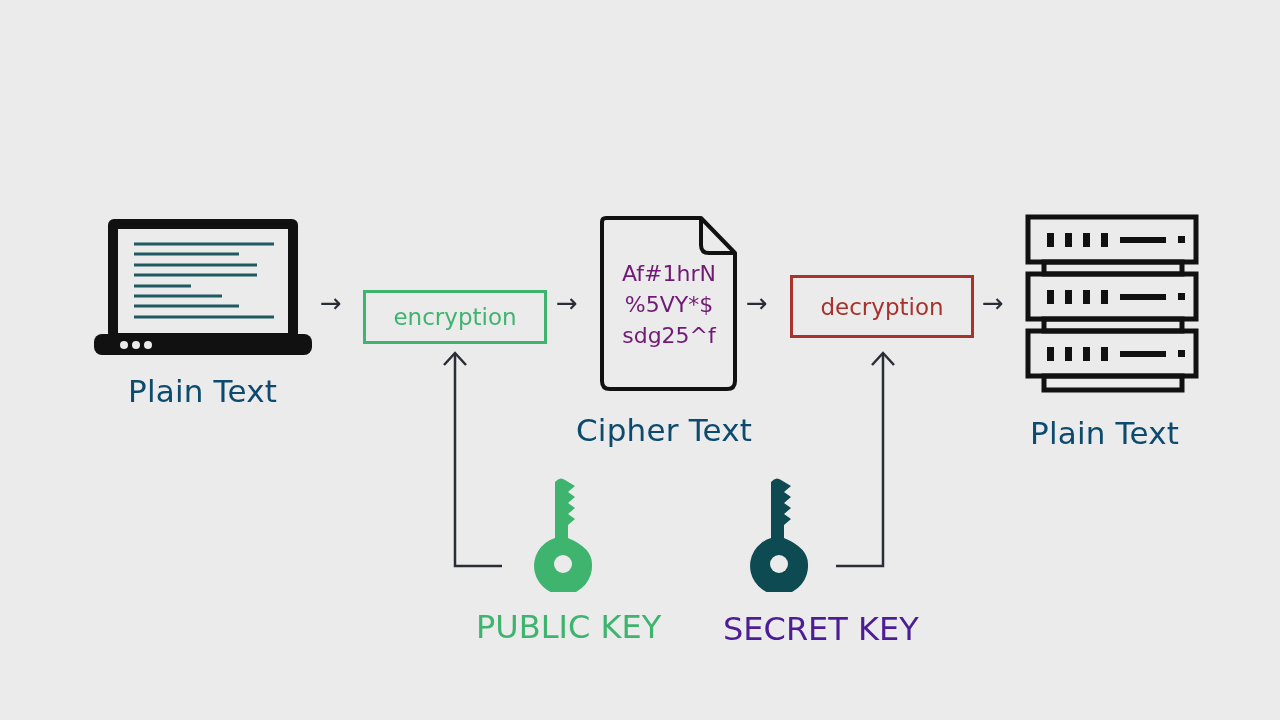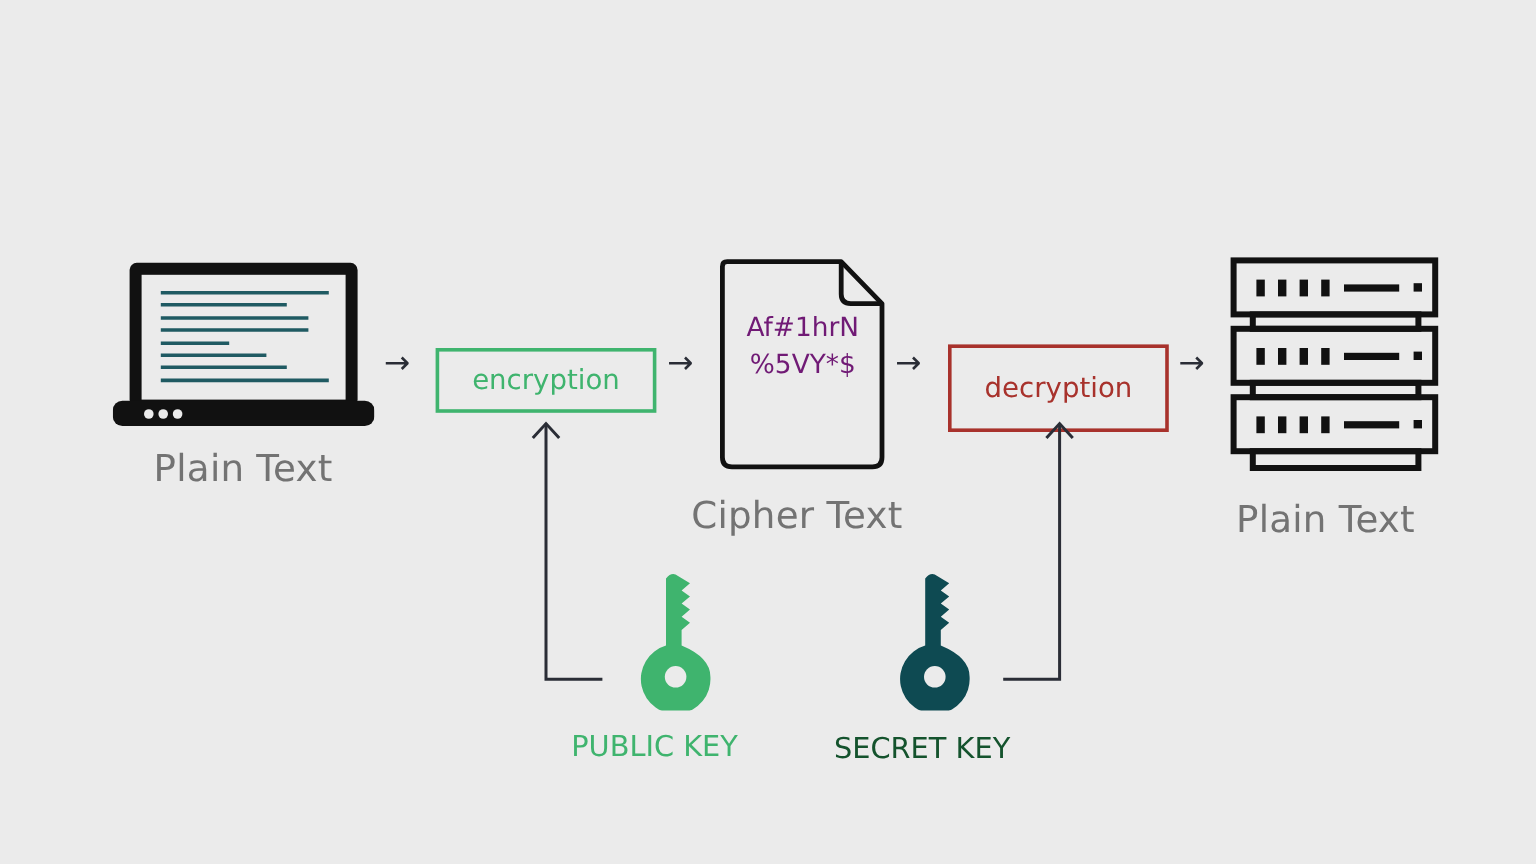--- a/index.html
+++ b/index.html
@@ -1,24 +1,24 @@
 <!DOCTYPE html>
 <html><head>
 <meta charset="utf-8">
 <style>
   html, body { margin: 0; padding: 0; }
   body { width: 1280px; height: 720px; background: #ebebeb; position: relative; overflow: hidden; font-family: "DejaVu Sans", sans-serif; }
   .abs { position: absolute; }
-  .label { color: #737373; font-size: 31px; white-space: nowrap; letter-spacing: 0.2px; }
+  .label { color: #0c4a6e; font-size: 31px; white-space: nowrap; letter-spacing: 0.2px; }
   .box { border: 3px solid; box-sizing: border-box; display: flex; align-items: center; justify-content: center; font-size: 23px; background: transparent; }
   .enc { border-color: #3fb46e; color: #3fb46e; }
   .dec { border-color: #a8322c; color: #a8322c; }
   .arrow { font-size: 26px; color: #2a2d36; line-height: 1; }
   .cipher-line { font-size: 22px; color: #701a75; line-height: 31px; text-align: center; }
-  .keylabel { font-size: 24px; white-space: nowrap; }
+  .keylabel { font-size: 32px; white-space: nowrap; }
 </style>
 </head>
 <body>
 
 <svg class="abs" style="left:94px;top:214px" width="218" height="142">
   <rect x="14" y="5" width="190" height="120" rx="6" fill="#111"></rect>
   <rect x="24" y="15" width="170" height="104" fill="#ebebeb"></rect>
   <g stroke="#1f5a62" stroke-width="3">
     <line x1="40" y1="30" x2="180" y2="30"></line>
     <line x1="40" y1="40" x2="145" y2="40"></line>
@@ -42,26 +42,27 @@
 
 <div class="abs arrow" style="left:556px;top:290px">→</div>
 
 <svg class="abs" style="left:598px;top:213px" width="142" height="180">
   <path d="M8,5 L103,5 L137,40 L137,168 Q137,176 129,176 L12,176 Q4,176 4,168 L4,9 Q4,5 8,5 Z" fill="none" stroke="#111" stroke-width="4" stroke-linejoin="round"></path>
   <path d="M103,5 L103,32 Q103,40 111,40 L137,40" fill="none" stroke="#111" stroke-width="4" stroke-linejoin="round"></path>
 </svg>
 <div class="abs" style="left:602px;top:258px;width:134px">
   <div class="cipher-line">Af#1hrN</div>
   <div class="cipher-line">%5VY*$</div>
+  <div class="cipher-line">sdg25^f</div>
 </div>
 <div class="abs label" style="left:576px;top:412px">Cipher Text</div>
 
 <div class="abs arrow" style="left:746px;top:290px">→</div>
 
-<div class="abs box dec" style="left:790px;top:287px;width:184px;height:73px">decryption</div>
+<div class="abs box dec" style="left:790px;top:275px;width:184px;height:63px">decryption</div>
 
 <div class="abs arrow" style="left:982px;top:290px">→</div>
 
 <svg class="abs" style="left:1024px;top:213px" width="176" height="182">
   <g fill="none" stroke="#111" stroke-width="5">
     <rect x="4" y="4" width="168" height="45"></rect>
     <rect x="20" y="49" width="138" height="12"></rect>
     <rect x="4" y="61" width="168" height="45"></rect>
     <rect x="20" y="106" width="138" height="12"></rect>
     <rect x="4" y="118" width="168" height="45"></rect>
@@ -102,13 +103,13 @@
 <svg class="abs" style="left:530px;top:476px" width="66" height="116">
   <path d="M25,6 Q30,0 35,4 L45,10 L38,16 L45,21 L38,27 L45,32 L38,38 L45,43 L38,49 L38,62 Q62,72 62,88 A29,29 0 1,1 25,62 Z" fill="#3fb46e"></path>
   <circle cx="33" cy="88" r="9" fill="#ebebeb"></circle>
 </svg>
 <div class="abs keylabel" style="left:476px;top:608px;color:#3fb46e">PUBLIC KEY</div>
 
 <svg class="abs" style="left:746px;top:476px" width="66" height="116">
   <path d="M25,6 Q30,0 35,4 L45,10 L38,16 L45,21 L38,27 L45,32 L38,38 L45,43 L38,49 L38,62 Q62,72 62,88 A29,29 0 1,1 25,62 Z" fill="#0e4a52"></path>
   <circle cx="33" cy="88" r="9" fill="#ebebeb"></circle>
 </svg>
-<div class="abs keylabel" style="left:695px;top:610px;color:#14532d">SECRET KEY</div>
+<div class="abs keylabel" style="left:723px;top:610px;color:#4c1d95">SECRET KEY</div>
 
 </body></html>

